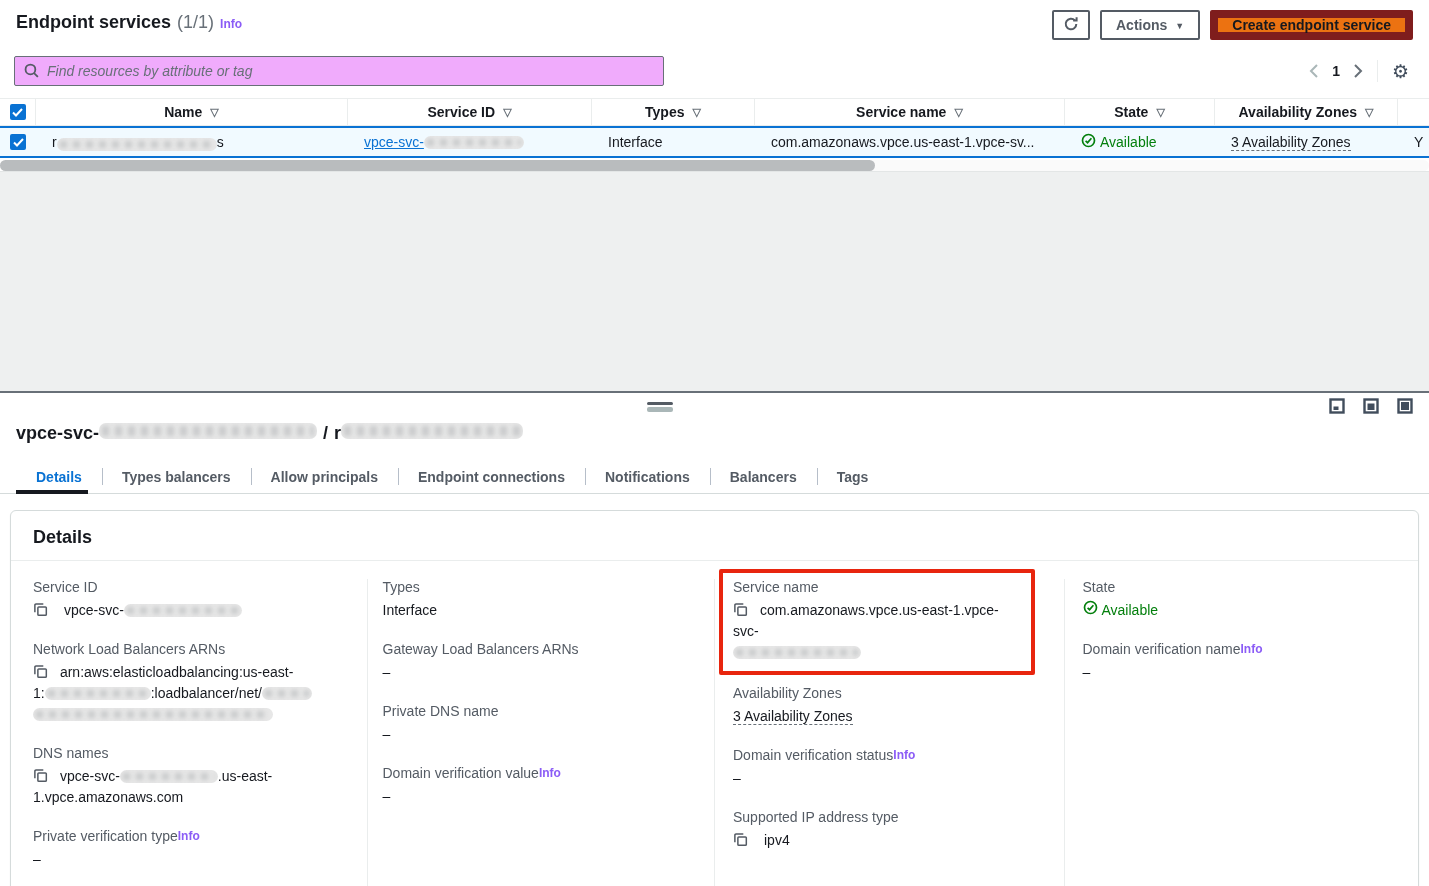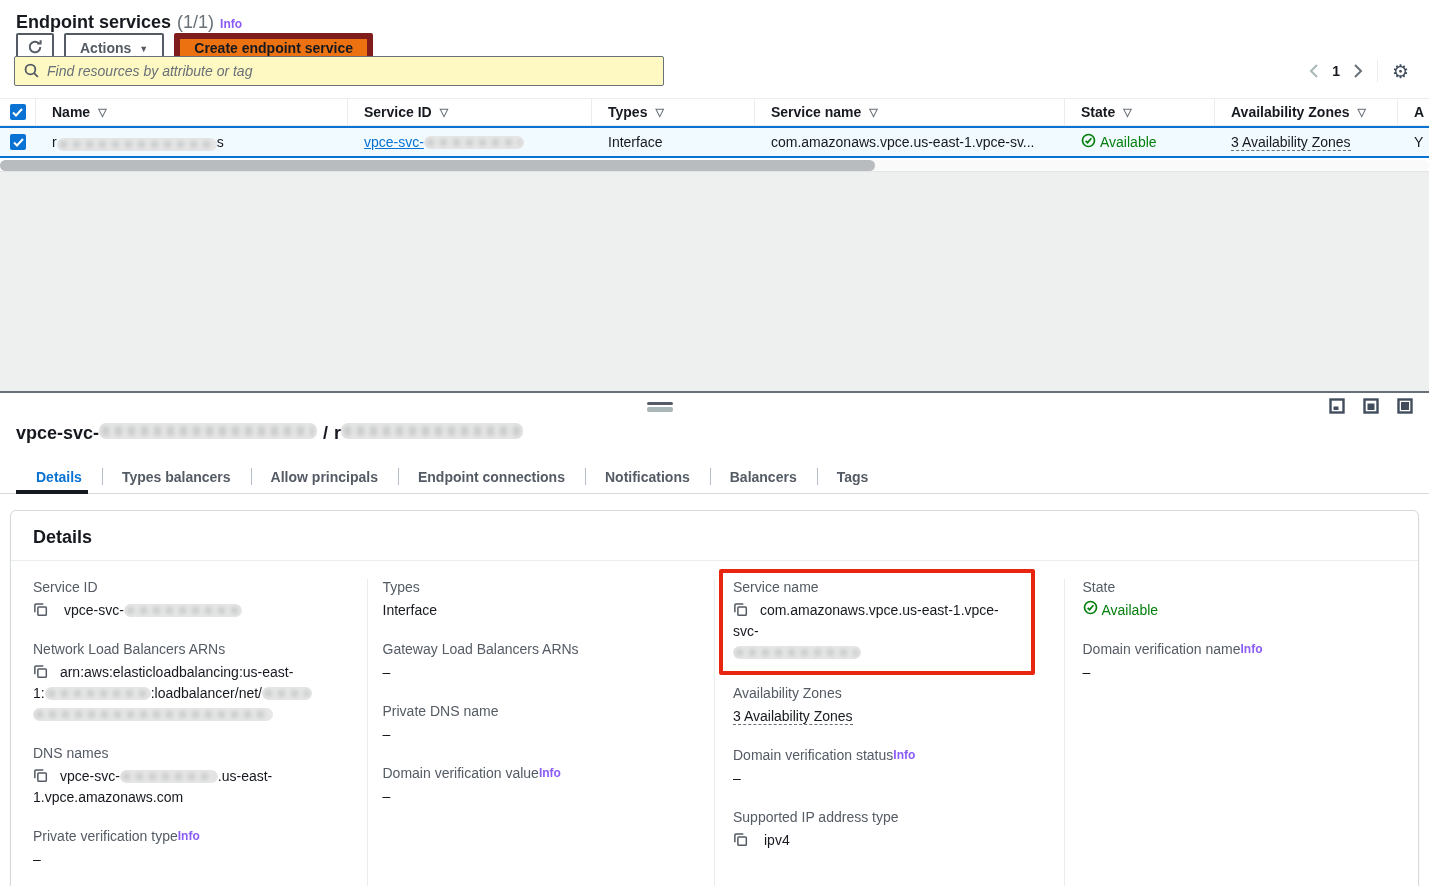--- a/index.html
+++ b/index.html
@@ -1,52 +1,52 @@
 <!DOCTYPE html>
 <html><head>
 <meta charset="utf-8">
 <style>
   * { margin:0; padding:0; box-sizing:border-box; }
   html,body { width:1429px; height:886px; overflow:hidden; background:#ffffff;
               font-family:"Liberation Sans", sans-serif; color:#16191f; font-size:14px; }
 
   
   .top-section { background:#fff; padding-top:10px; }
-  .page-header { display:flex; align-items:flex-start; justify-content:space-between; padding:0 16px; height:38px;flex-direction:column; }
+  .page-header { display:flex; align-items:flex-start; justify-content:space-between; padding:0 16px; height:38px; }
   .title-line { display:flex; align-items:baseline; gap:6px; padding-top:2px; }
   .page-title { font-size:18px; font-weight:700; color:#16191f; }
   .page-count { font-size:18px; font-weight:400; color:#687078; }
   .info-link { color:#8b5cf6; font-size:12px; font-weight:700; cursor:pointer; }
   .hdr-actions { display:flex; gap:10px; align-items:center; }
   .btn { display:flex; align-items:center; gap:8px; height:30px; padding:0 14px; background:#fff;
          border:2px solid #545b64; border-radius:2px; font-weight:700; color:#545b64; font-size:14px; cursor:pointer; }
   .btn-icon { width:38px; justify-content:center; padding:0; }
-  .btn-primary { background:#ec7211; border:6px solid #7f1d1d; color:#16191f; }
+  .btn-primary { background:#ec7211; border:8px solid #7f1d1d; color:#16191f; }
   .caret-down { font-size:9px; position:relative; top:1px; }
 
   .filter-row { display:flex; align-items:center; justify-content:space-between; padding:8px 14px 0 14px; }
   .search-box { position:relative; width:650px; }
   .search-box input { width:100%; height:30px; border:1px solid #687078; border-radius:2px;
                       padding:0 8px 0 32px; font-style:italic; color:#414d5c; font-size:14px;
-                      font-family:"Liberation Sans", sans-serif; background:#fef9c3; }
+                      font-family:"Liberation Sans", sans-serif; background:#f0abfc; }
   .search-box input::placeholder { color:#687078; font-style:italic; }
   .search-glyph { position:absolute; left:9px; top:6px; }
   .paging { display:flex; align-items:center; gap:14px; color:#687078; padding-right:6px; }
   .pg-chev { cursor:pointer; display:flex; align-items:center; }
   .pg-num { font-weight:700; color:#16191f; }
   .pg-divider { width:1px; height:22px; background:#eaeded; }
   .gear { font-size:19px; color:#414d5c; cursor:pointer; line-height:1; }
 
   
   .table-wrap { margin-top:12px; overflow:hidden; width:1429px; }
   .tbl { width:1700px; }
   .tr { display:flex; align-items:center; }
   .thead { height:28px; border-top:1px solid #eaeded; border-bottom:1px solid #eaeded; }
   .th, .td { display:flex; align-items:center; padding:0 16px; height:100%; position:relative; }
-  .th { font-weight:700; color:#16191f; border-right:1px solid #eaeded; justify-content:flex-start; }
+  .th { font-weight:700; color:#16191f; border-right:1px solid #eaeded; justify-content:center; }
   .filter-tri { color:#687078; font-size:11px; margin-left:8px; }
   .c-check { width:36px; min-width:36px; justify-content:center; padding:0 !important; }
   .c-name  { width:312px; min-width:312px; }
   .c-sid   { width:244px; min-width:244px; }
   .c-types { width:163px; min-width:163px; }
   .c-sname { width:310px; min-width:310px; }
   .c-state { width:150px; min-width:150px; }
   .c-az    { width:183px; min-width:183px; }
   .c-more  { width:302px; min-width:302px; border-right:none !important; }
   .row-selected { height:32px; background:#f1faff; border-top:2px solid #0972d3; border-bottom:2px solid #0972d3; }

